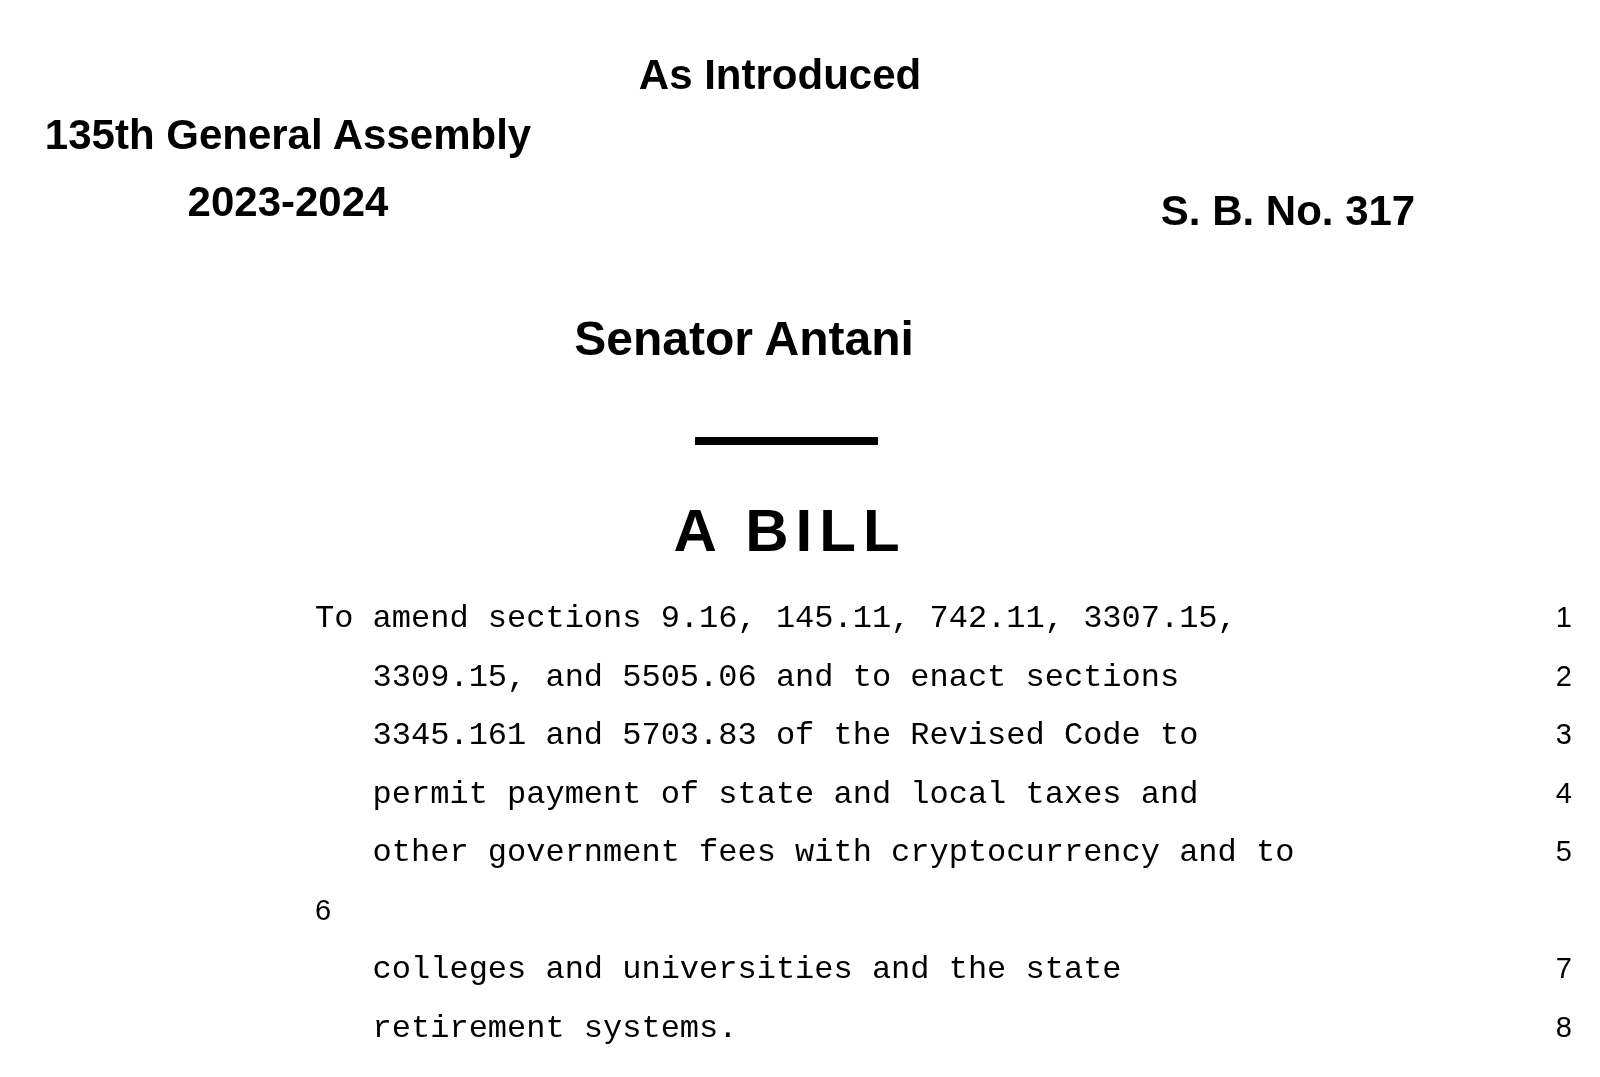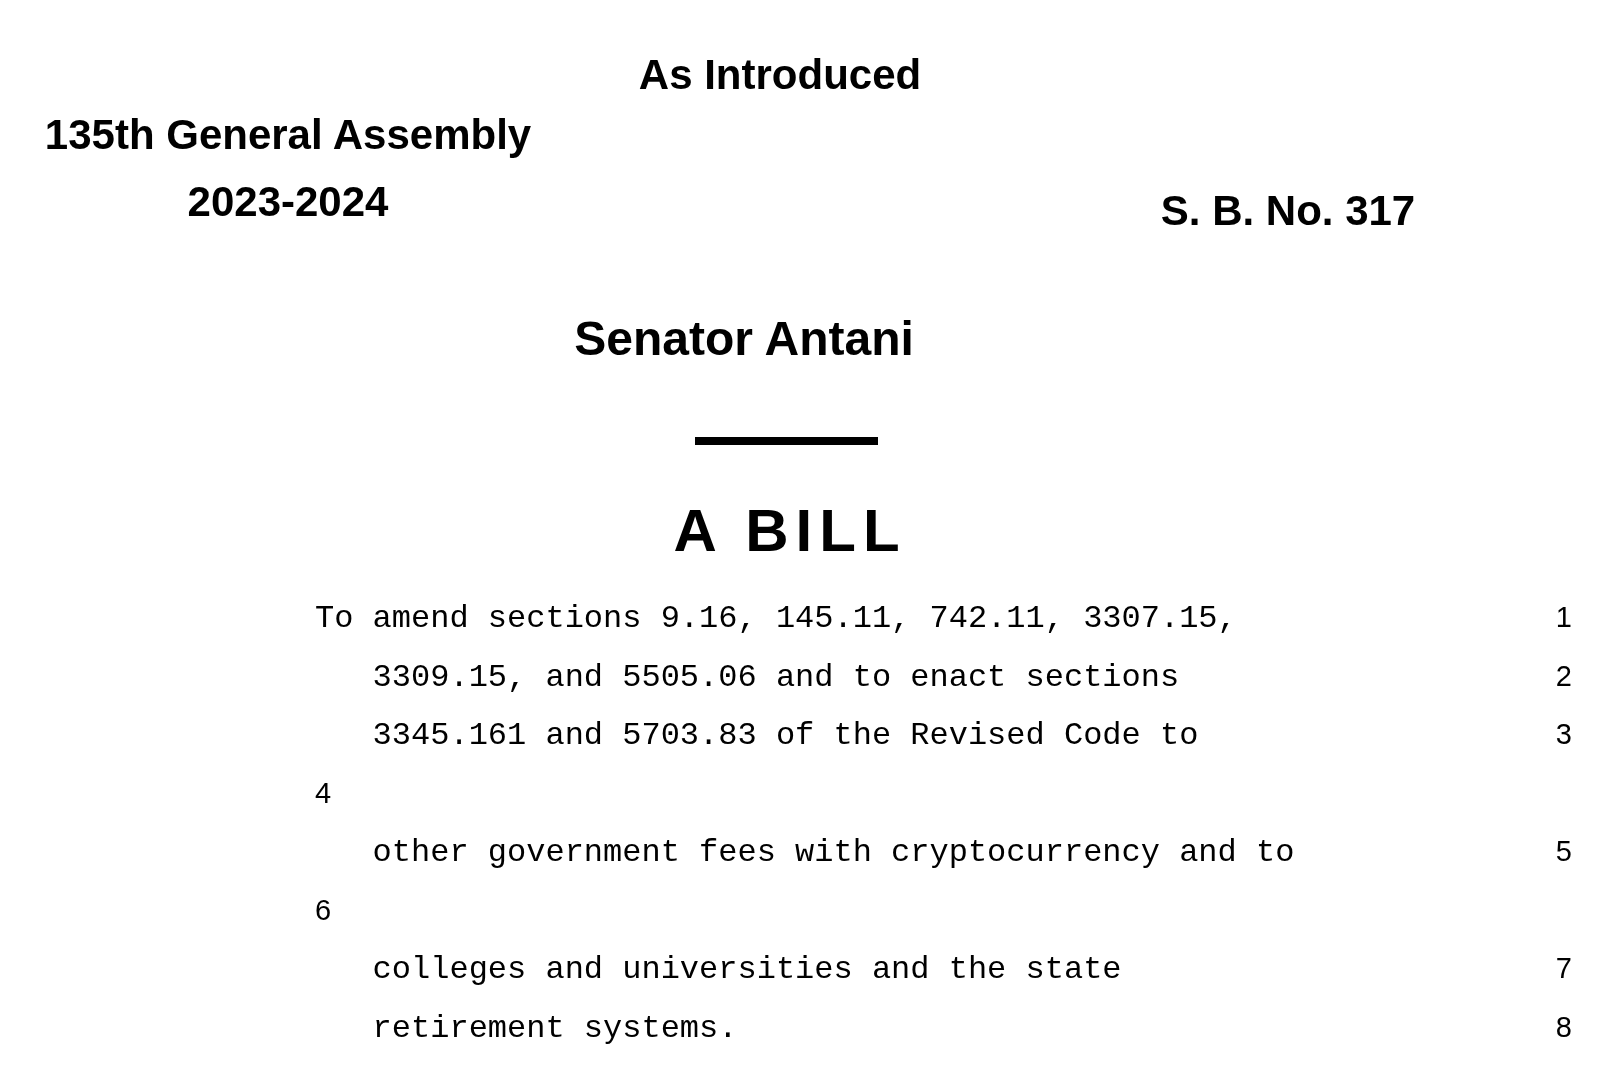--- a/index.html
+++ b/index.html
@@ -87,20 +87,21 @@
       <span class="line-text">3309.15, and 5505.06 and to enact sections</span>
       <span class="line-num">2</span>
     </div>
 
     <div class="bill-row indent">
       <span class="line-text">3345.161 and 5703.83 of the Revised Code to</span>
       <span class="line-num">3</span>
     </div>
 
     <div class="bill-row indent">
+      <span class="line-text">permit payment of state and local taxes and</span>
       <span class="line-num">4</span>
     </div>
 
     <div class="bill-row indent">
       <span class="line-text">other government fees with cryptocurrency and to</span>
       <span class="line-num">5</span>
     </div>
 
     <div class="bill-row indent">
       <span class="line-num">6</span>

